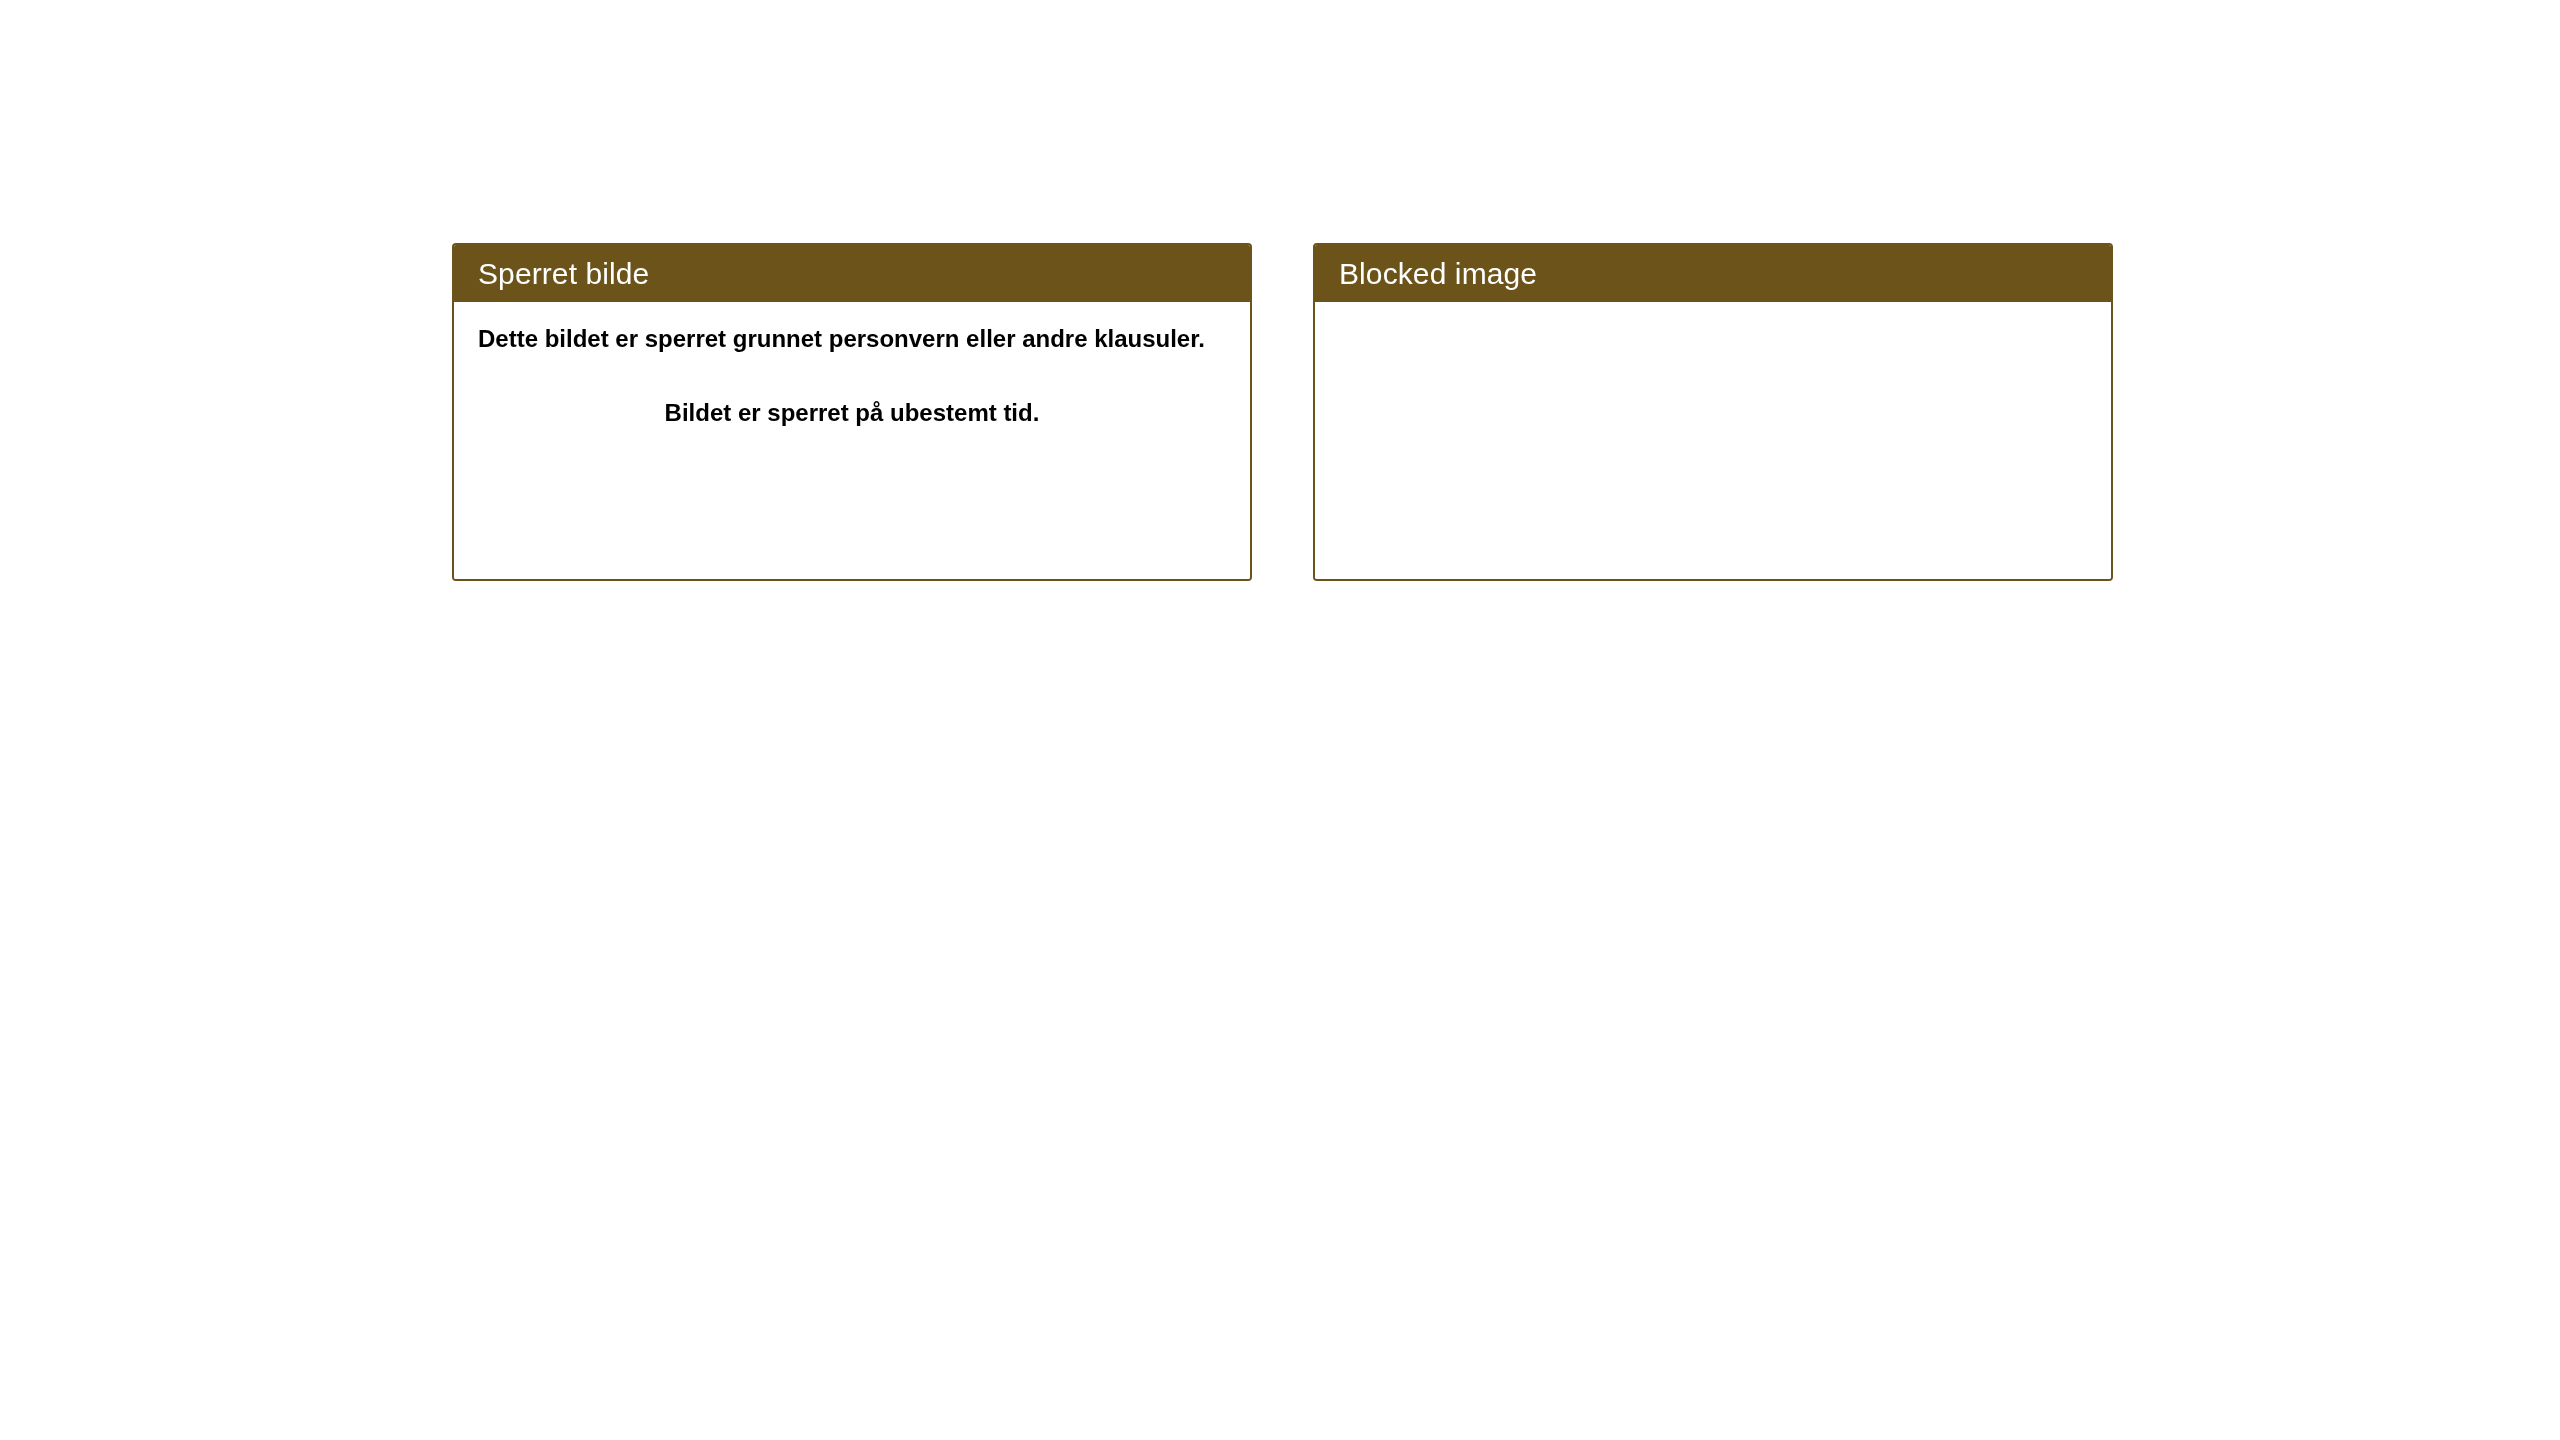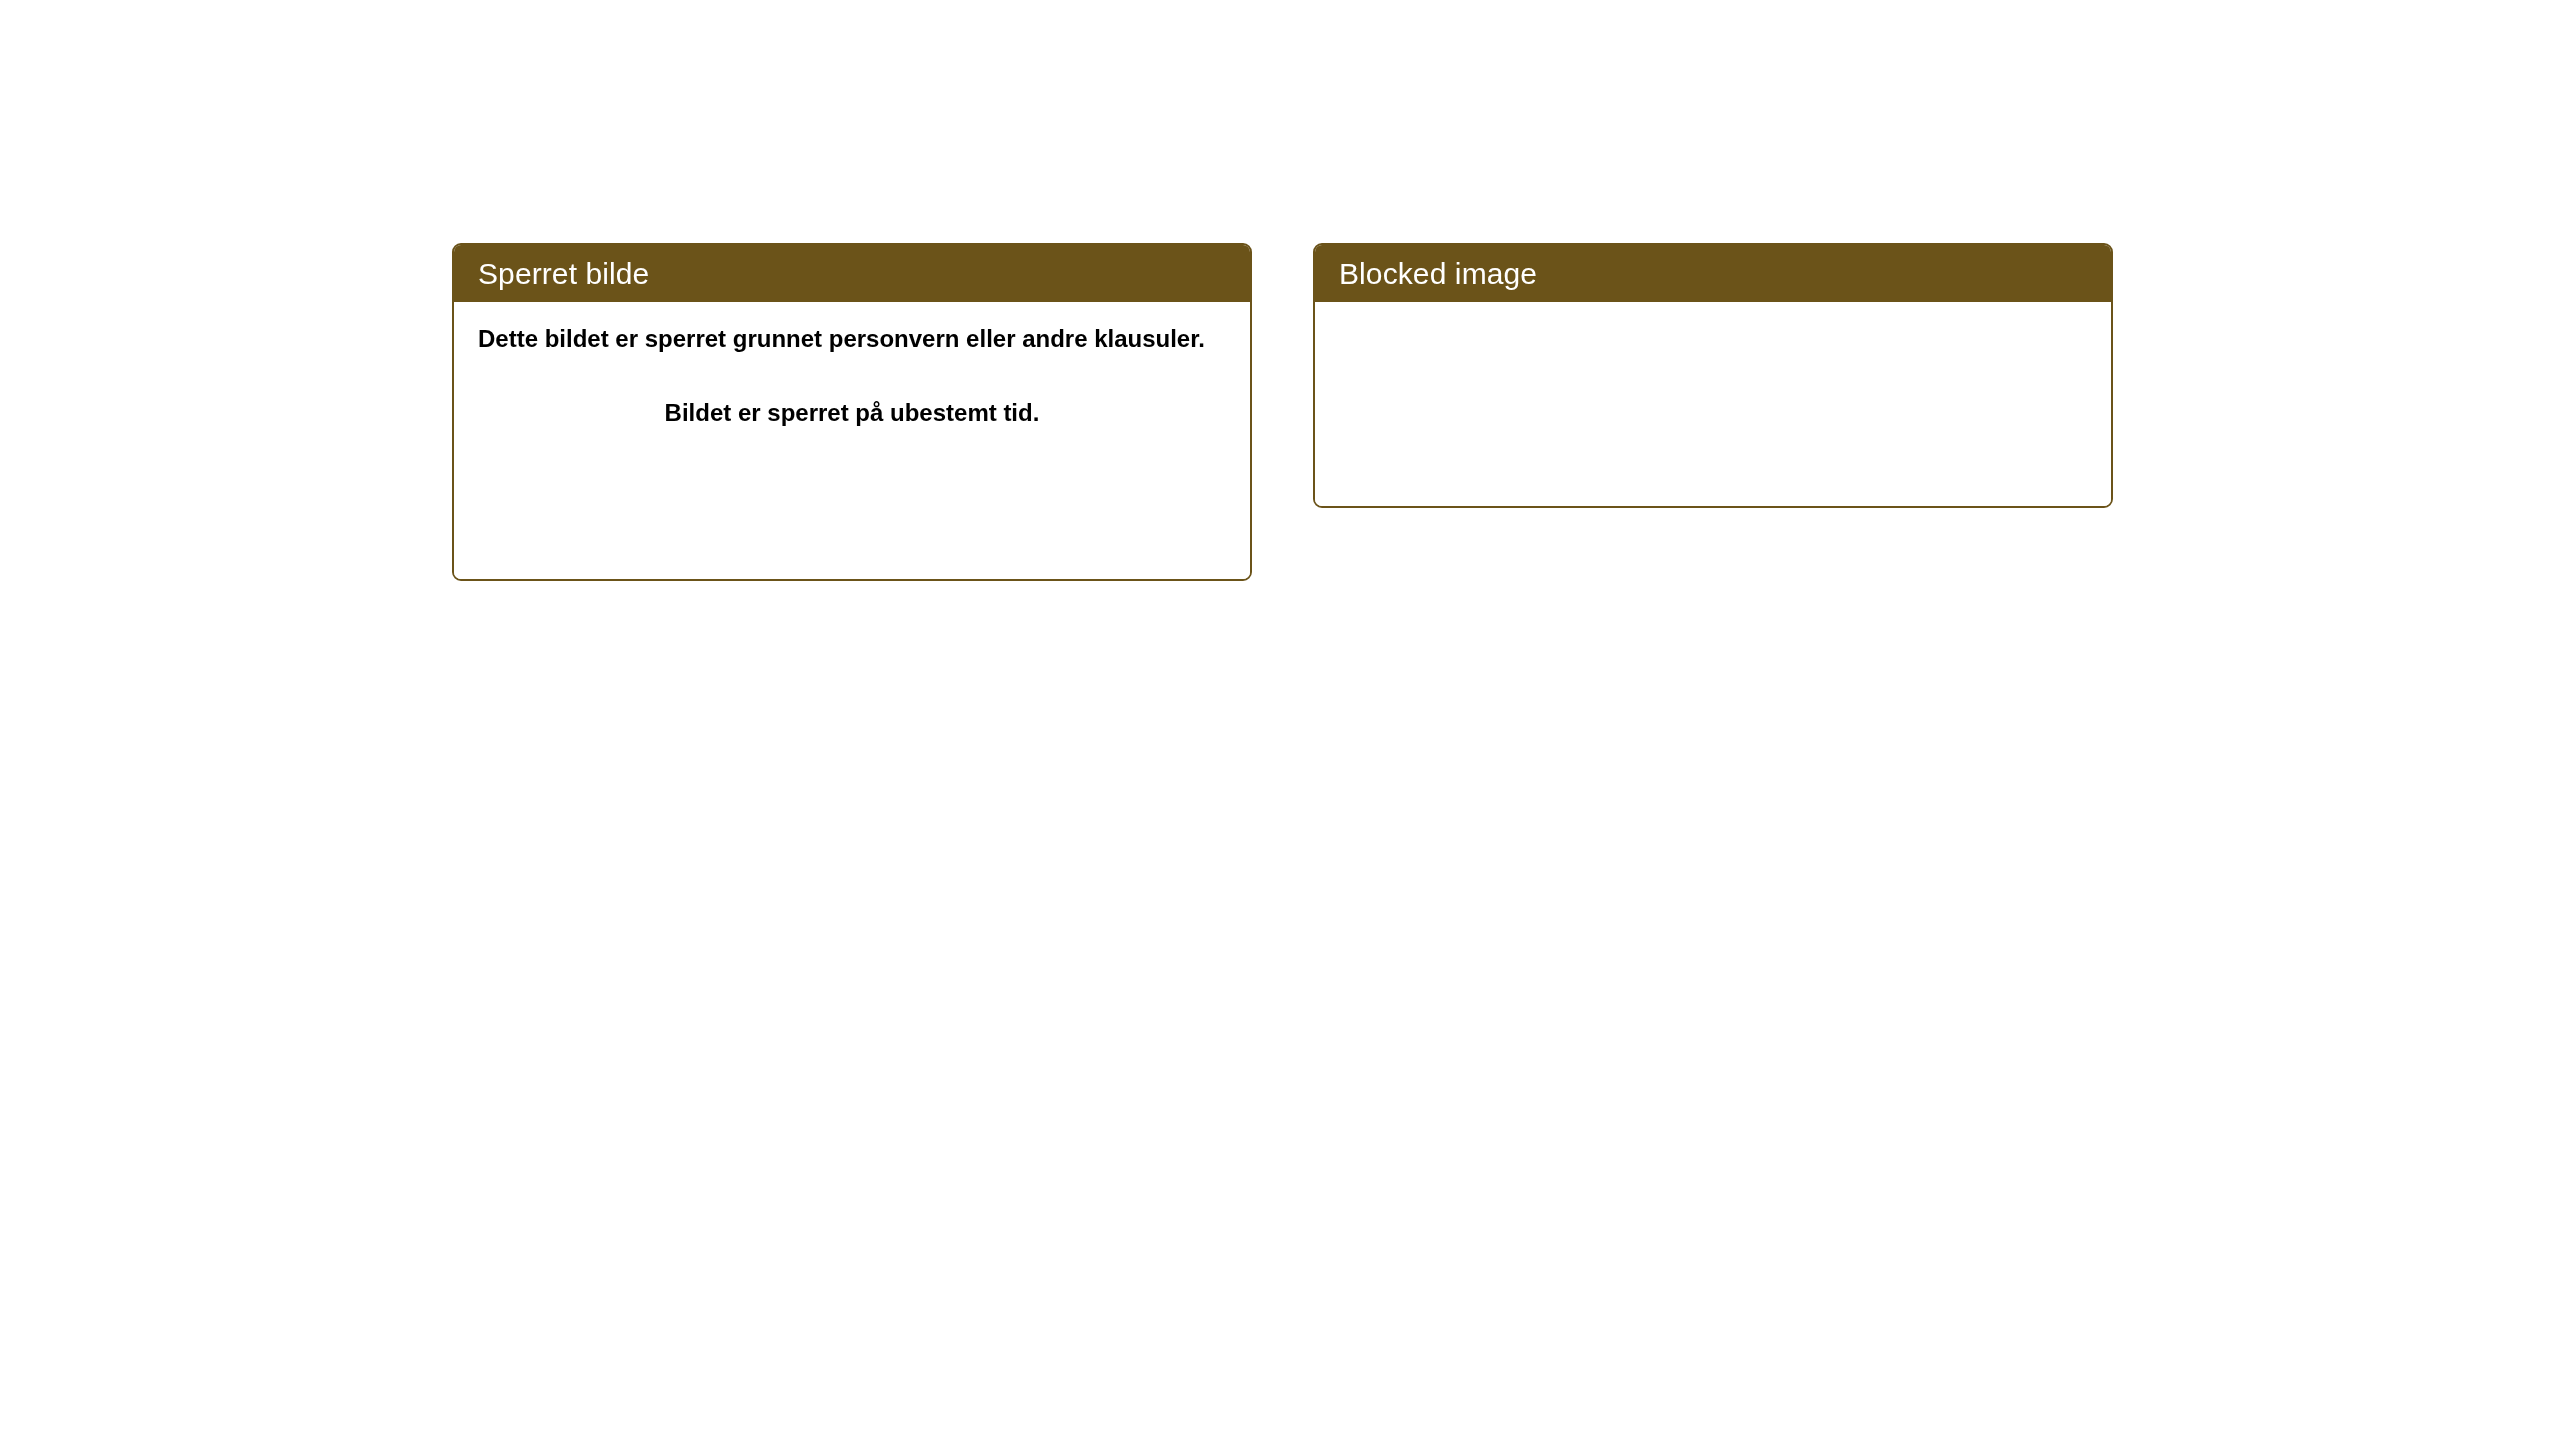--- a/index.html
+++ b/index.html
@@ -23,36 +23,36 @@
     height: 1440px;
     background: #ffffff;
   }
 
   
   .notice-panel {
     position: absolute;
     box-sizing: border-box;
     background: #ffffff;
     border: 2px solid #6b5319;
-    border-radius: 9px;
+    border-radius: 4px;
     overflow: hidden;
   }
 
   .panel-no {
     left: 452px;
     top: 243px;
     width: 800px;
     height: 338px;
   }
 
   .panel-en {
     left: 1313px;
     top: 243px;
     width: 800px;
-    height: 265px;
+    height: 338px;
   }
 
   .panel-header {
     box-sizing: border-box;
     height: 57px;
     background: #6b5319;
     display: flex;
     align-items: center;
     padding: 0 0 0 24px;
   }

